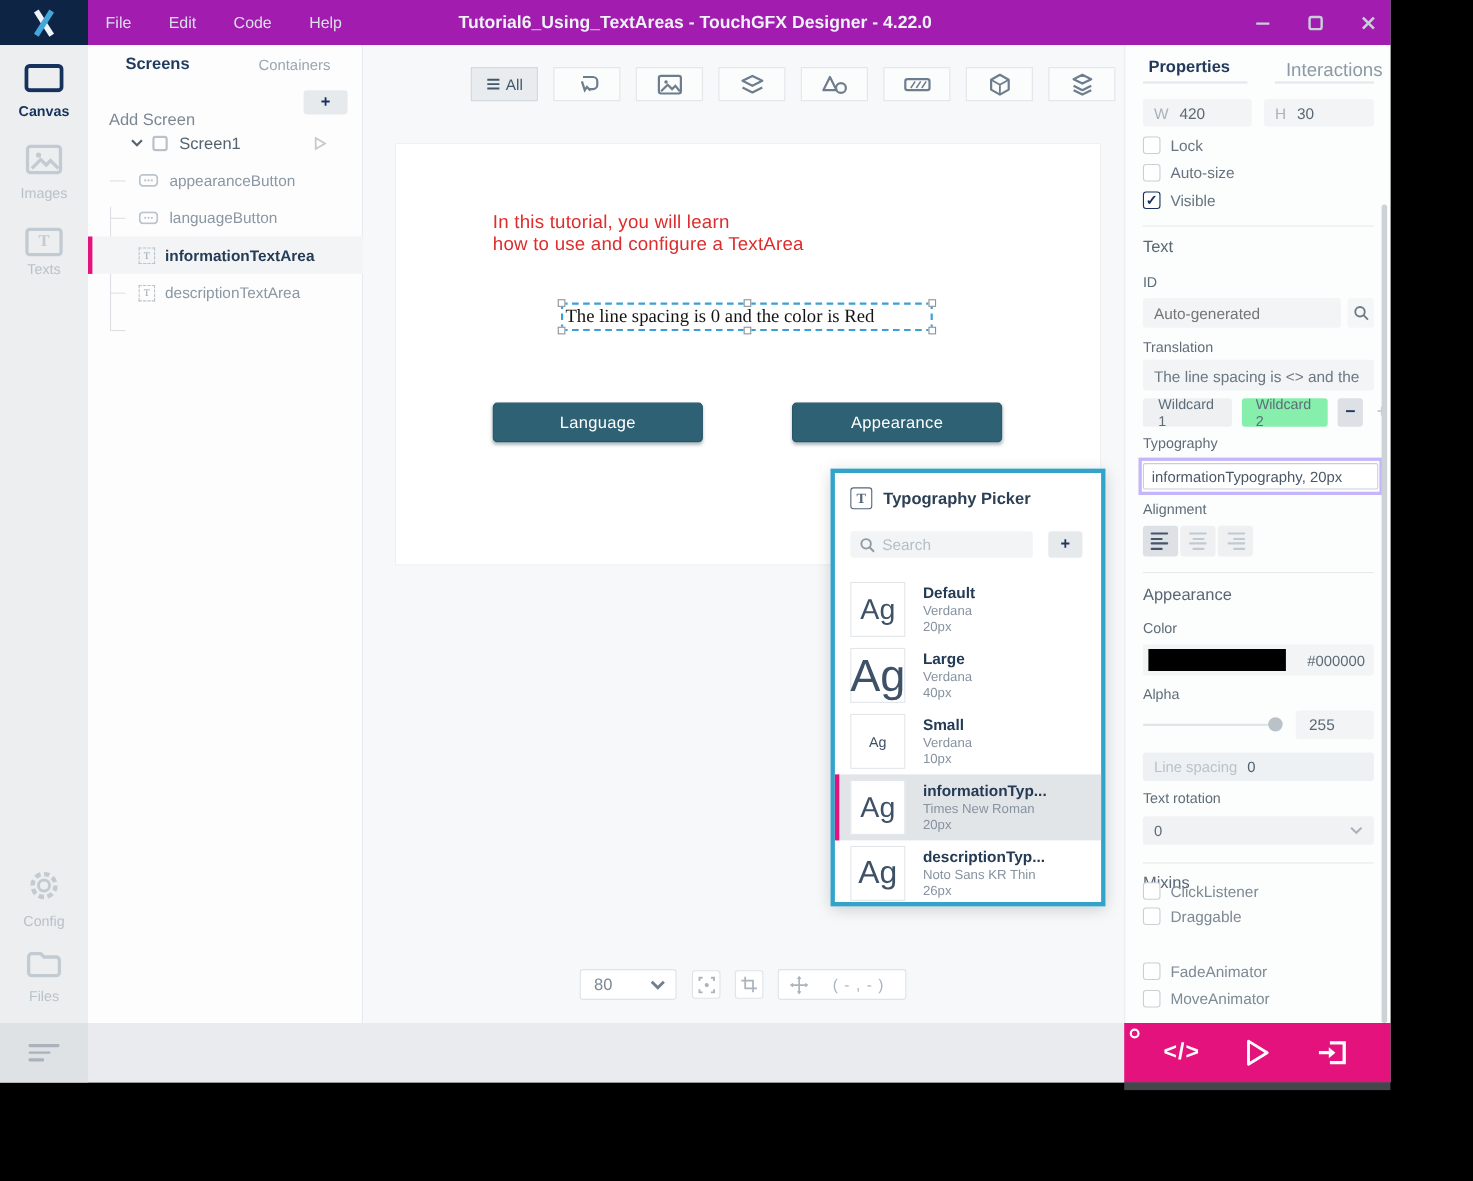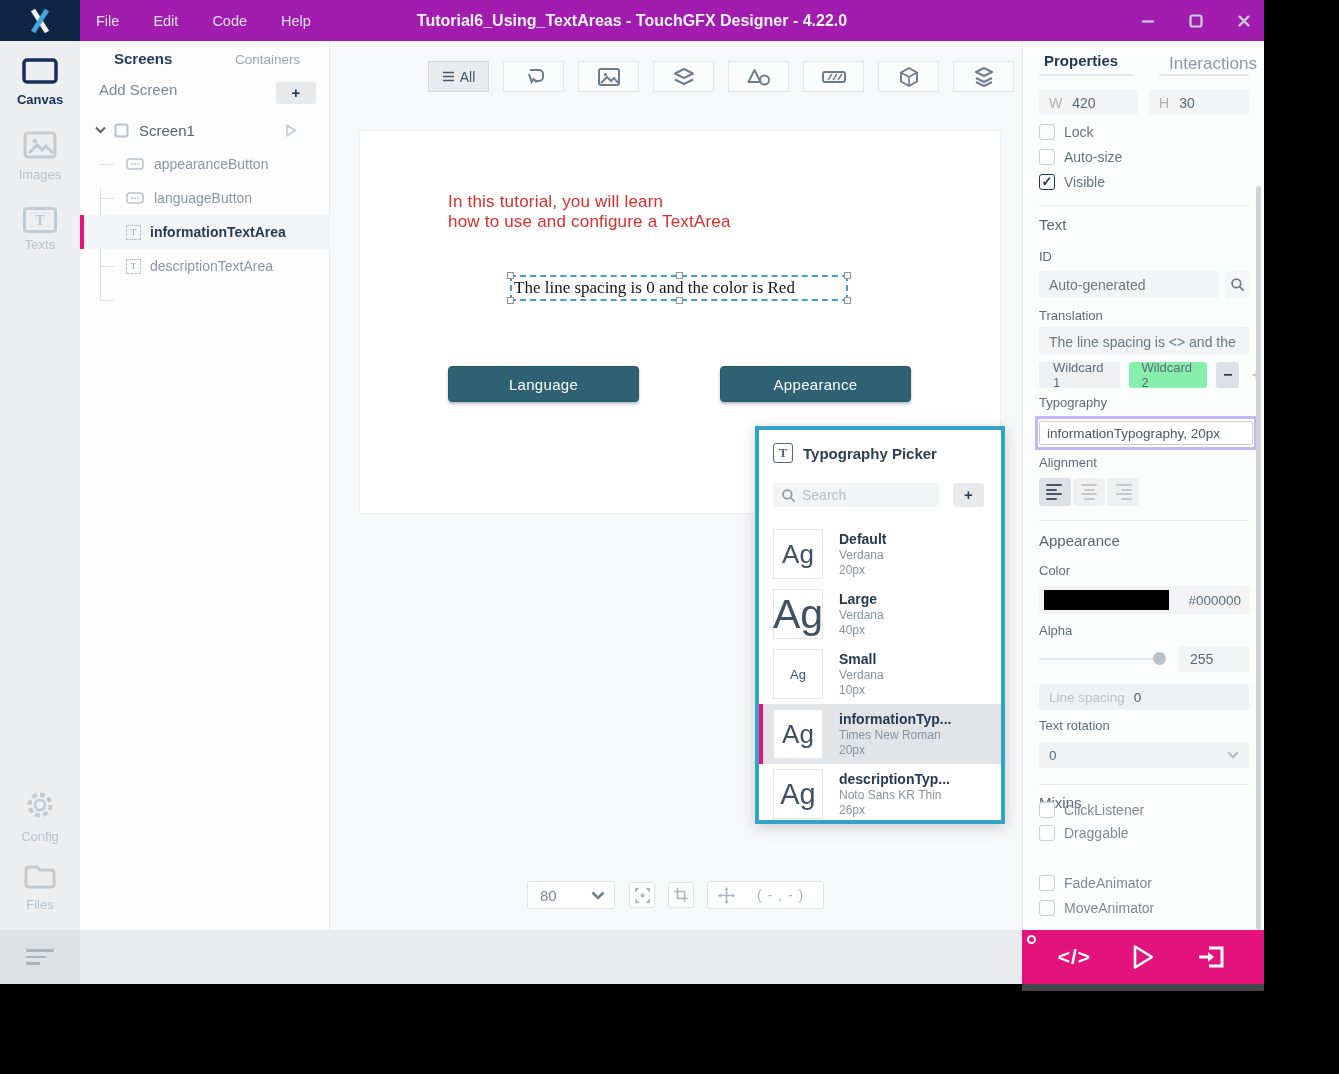--- a/index.html
+++ b/index.html
@@ -20,21 +20,21 @@
   
   .iconbar { position:absolute; left:0; top:41px; width:80px; height:889px; background:#eceef0; }
   .iconbar .item { position:absolute; left:0; width:80px; text-align:center; }
   .iconbar .lbl { font-size:13px; color:#b9c2ca; display:block; margin-top:4px; }
   .iconbar .lbl.active { color:#16325c; font-weight:600; }
 
   
   .screens { position:absolute; left:80px; top:41px; width:250px; height:889px; background:#fdfdfe; border-right:1px solid #e8eaed; }
   .sp-tab1 { position:absolute; left:34px; top:9px; font-size:15px; font-weight:700; color:#1e3a5c; }
   .sp-tab2 { position:absolute; left:155px; top:11px; font-size:13.5px; color:#9aa6b0; }
-  .addscreen-lbl { position:absolute; left:19px; top:40px; font-size:15px; color:#7b8894; }
+  .addscreen-lbl { position:absolute; left:19px; top:60px; font-size:15px; color:#7b8894; }
   .addscreen-btn { position:absolute; left:196px; top:41px; width:40px; height:22px; background:#e7eaec; border-radius:3px; text-align:center; font-size:15px; font-weight:700; color:#16325c; line-height:21px; }
   .treerow { position:absolute; left:0; width:250px; height:34px; display:flex; align-items:center; }
   .treerow .name { font-size:14px; color:#8b97a3; }
   .treerow.root .name { font-size:15px; color:#55636f; }
   .treerow.selected { background:#f3f4f6; }
   .treerow.selected .name { color:#243c55; font-weight:600; }
   .pinkbar { position:absolute; left:0; top:0; width:4px; height:100%; background:#e3127d; }
   .treeline-v { position:absolute; left:20px; width:1px; background:#dde1e5; }
   .treeline-h { position:absolute; left:20px; width:14px; height:1px; background:#dde1e5; }
 
@@ -185,21 +185,21 @@
     <span class="addscreen-lbl">Add Screen</span>
     <div class="addscreen-btn">+</div>
 
     <div class="treeline-v" style="top:147px; height:112px;"></div>
     <div class="treeline-h" style="top:123px;"></div>
     <div class="treeline-h" style="top:157px;"></div>
     <div class="treeline-h" style="top:191px;"></div>
     <div class="treeline-h" style="top:225px;"></div>
     <div class="treeline-h" style="top:259px;"></div>
 
-    <div class="treerow root" style="top:72px;">
+    <div class="treerow root" style="top:72px;padding-left:24px;">
       <svg style="margin-left:15px;" width="11" height="8" viewBox="0 0 11 8">
             <path d="M1 1.5l4.5 4.5L10 1.5" fill="none" stroke="#55636f" stroke-width="2"></path>
           </svg>
       <svg style="margin-left:8px;" width="15" height="15" viewBox="0 0 15 15">
             <rect x="1.5" y="1.5" width="12" height="12" rx="2" fill="none" stroke="#b9c1c9" stroke-width="2"></rect>
           </svg>
       <span class="name" style="margin-left:10px;">Screen1</span>
       <svg style="margin-left:auto; margin-right:33px;" width="12" height="13" viewBox="0 0 12 13">
             <path d="M2 1.5v10l8.5-5z" fill="none" stroke="#c2cad1" stroke-width="1.6"></path>
           </svg>

